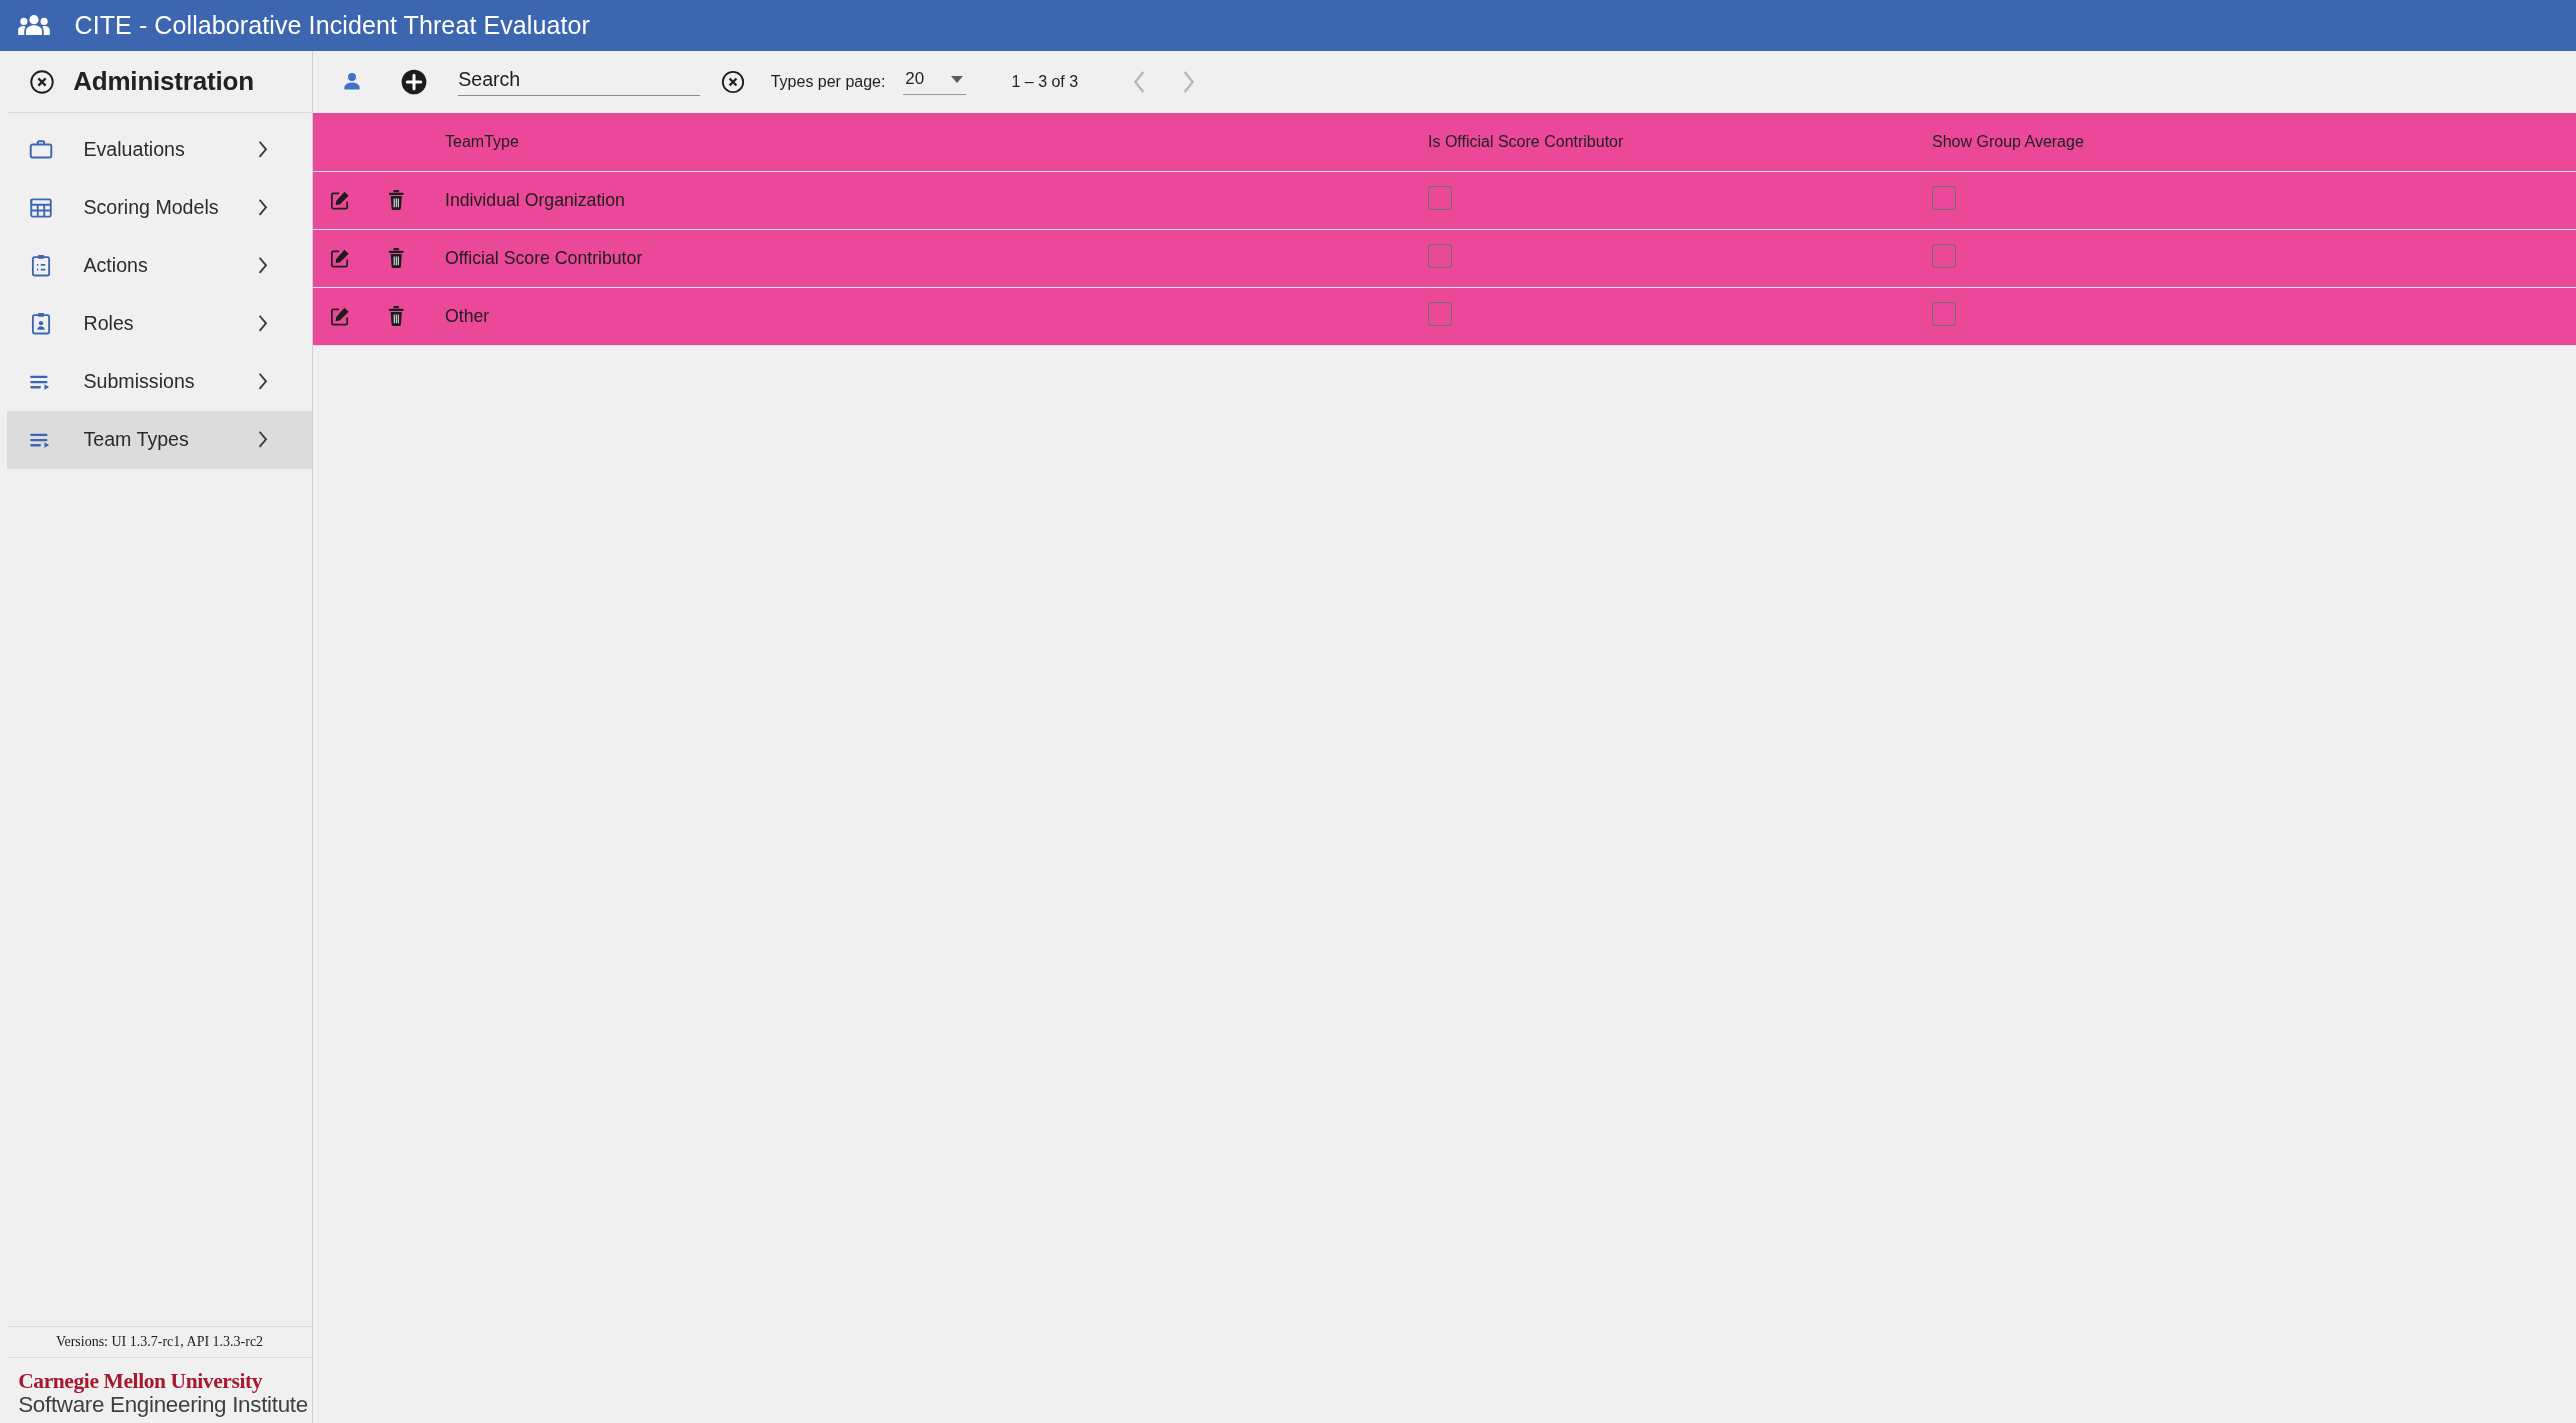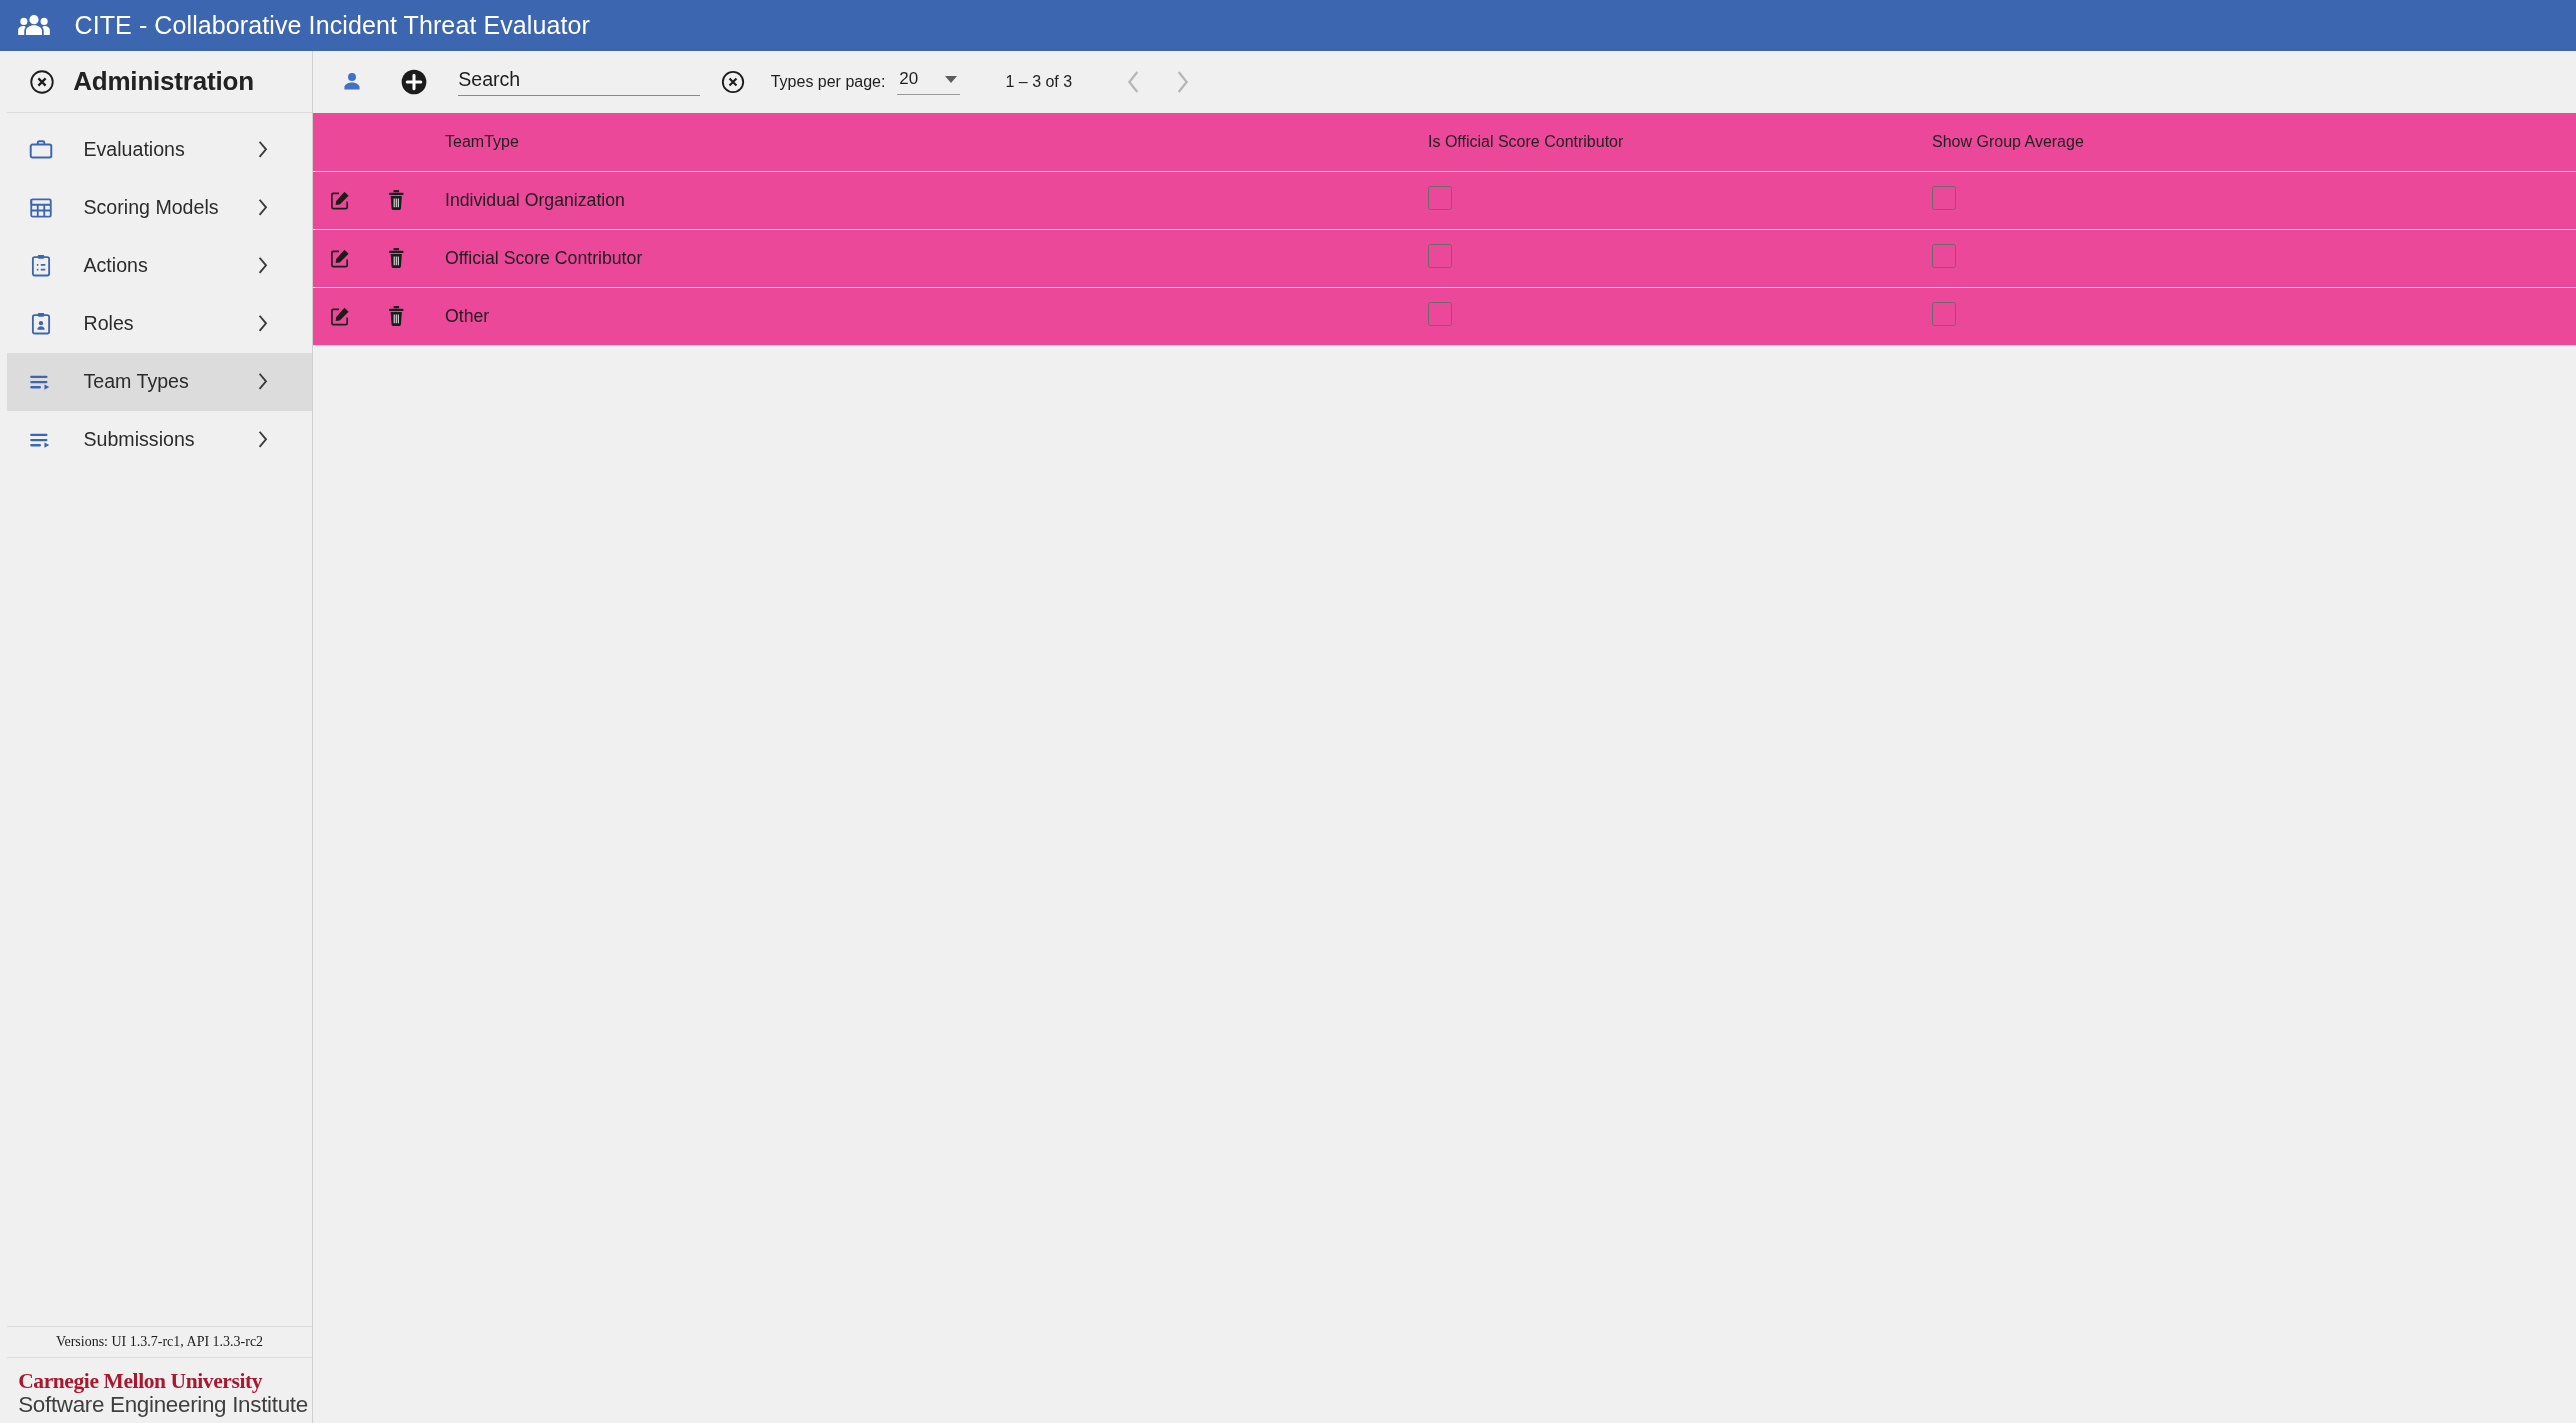--- a/index.html
+++ b/index.html
@@ -194,21 +194,21 @@
     align-items: center;
     margin-left: 20.5px;
     flex: 0 0 auto;
   }
   #items-per-page-label {
     font-size: 16px;
     color: #1f1f1f;
     white-space: nowrap;
   }
   #page-size-select {
-    margin-left: 12px;
+    margin-left: 18px;
     display: flex;
     align-items: center;
     border-bottom: 0.9px solid #9a9a9a;
     padding: 0 3.7px 4.7px 1.9px;
     width: 63px;
     justify-content: space-between;
     cursor: pointer;
   }
   #page-size-select .val { font-size: 17px; color: #1f1f1f; }
   #page-size-select .caret {
@@ -383,47 +383,47 @@
           </svg>
         </span>
         <span class="nav-label">Roles</span>
         <span class="nav-chevron">
           <svg width="13" height="18.7" viewBox="0 0 10 16" fill="none" stroke="#3a3a3a" stroke-width="1.6">
               <path d="M2.5 1.5 L8 8 L2.5 14.5"></path>
             </svg>
         </span>
       </div>
 
+      <div class="nav-item">
+        <span class="nav-icon">
+          <svg width="26" height="26" viewBox="0 0 24 24" fill="#3c66b0">
+            <rect x="2" y="6.2" width="16" height="2.1" rx="1"></rect>
+            <rect x="2" y="11" width="16" height="2.1" rx="1"></rect>
+            <rect x="2" y="15.8" width="10" height="2.1" rx="1"></rect>
+            <path d="M15.2 14.2v5l4.4-2.5z"></path>
+          </svg>
+        </span>
+        <span class="nav-label">Submissions</span>
+        <span class="nav-chevron">
+          <svg width="13" height="18.7" viewBox="0 0 10 16" fill="none" stroke="#3a3a3a" stroke-width="1.6">
+              <path d="M2.5 1.5 L8 8 L2.5 14.5"></path>
+            </svg>
+        </span>
+      </div>
+
       <div class="nav-item active">
         <span class="nav-icon">
           <svg width="26" height="26" viewBox="0 0 24 24" fill="#3c66b0">
             <rect x="2" y="6.2" width="16" height="2.1" rx="1"></rect>
             <rect x="2" y="11" width="16" height="2.1" rx="1"></rect>
             <rect x="2" y="15.8" width="10" height="2.1" rx="1"></rect>
             <path d="M15.2 14.2v5l4.4-2.5z"></path>
           </svg>
         </span>
         <span class="nav-label">Team Types</span>
-        <span class="nav-chevron">
-          <svg width="13" height="18.7" viewBox="0 0 10 16" fill="none" stroke="#3a3a3a" stroke-width="1.6">
-              <path d="M2.5 1.5 L8 8 L2.5 14.5"></path>
-            </svg>
-        </span>
-      </div>
-
-      <div class="nav-item">
-        <span class="nav-icon">
-          <svg width="26" height="26" viewBox="0 0 24 24" fill="#3c66b0">
-            <rect x="2" y="6.2" width="16" height="2.1" rx="1"></rect>
-            <rect x="2" y="11" width="16" height="2.1" rx="1"></rect>
-            <rect x="2" y="15.8" width="10" height="2.1" rx="1"></rect>
-            <path d="M15.2 14.2v5l4.4-2.5z"></path>
-          </svg>
-        </span>
-        <span class="nav-label">Submissions</span>
         <span class="nav-chevron">
           <svg width="13" height="18.7" viewBox="0 0 10 16" fill="none" stroke="#3a3a3a" stroke-width="1.6">
               <path d="M2.5 1.5 L8 8 L2.5 14.5"></path>
             </svg>
         </span>
       </div>
 
 
     </div>
 

